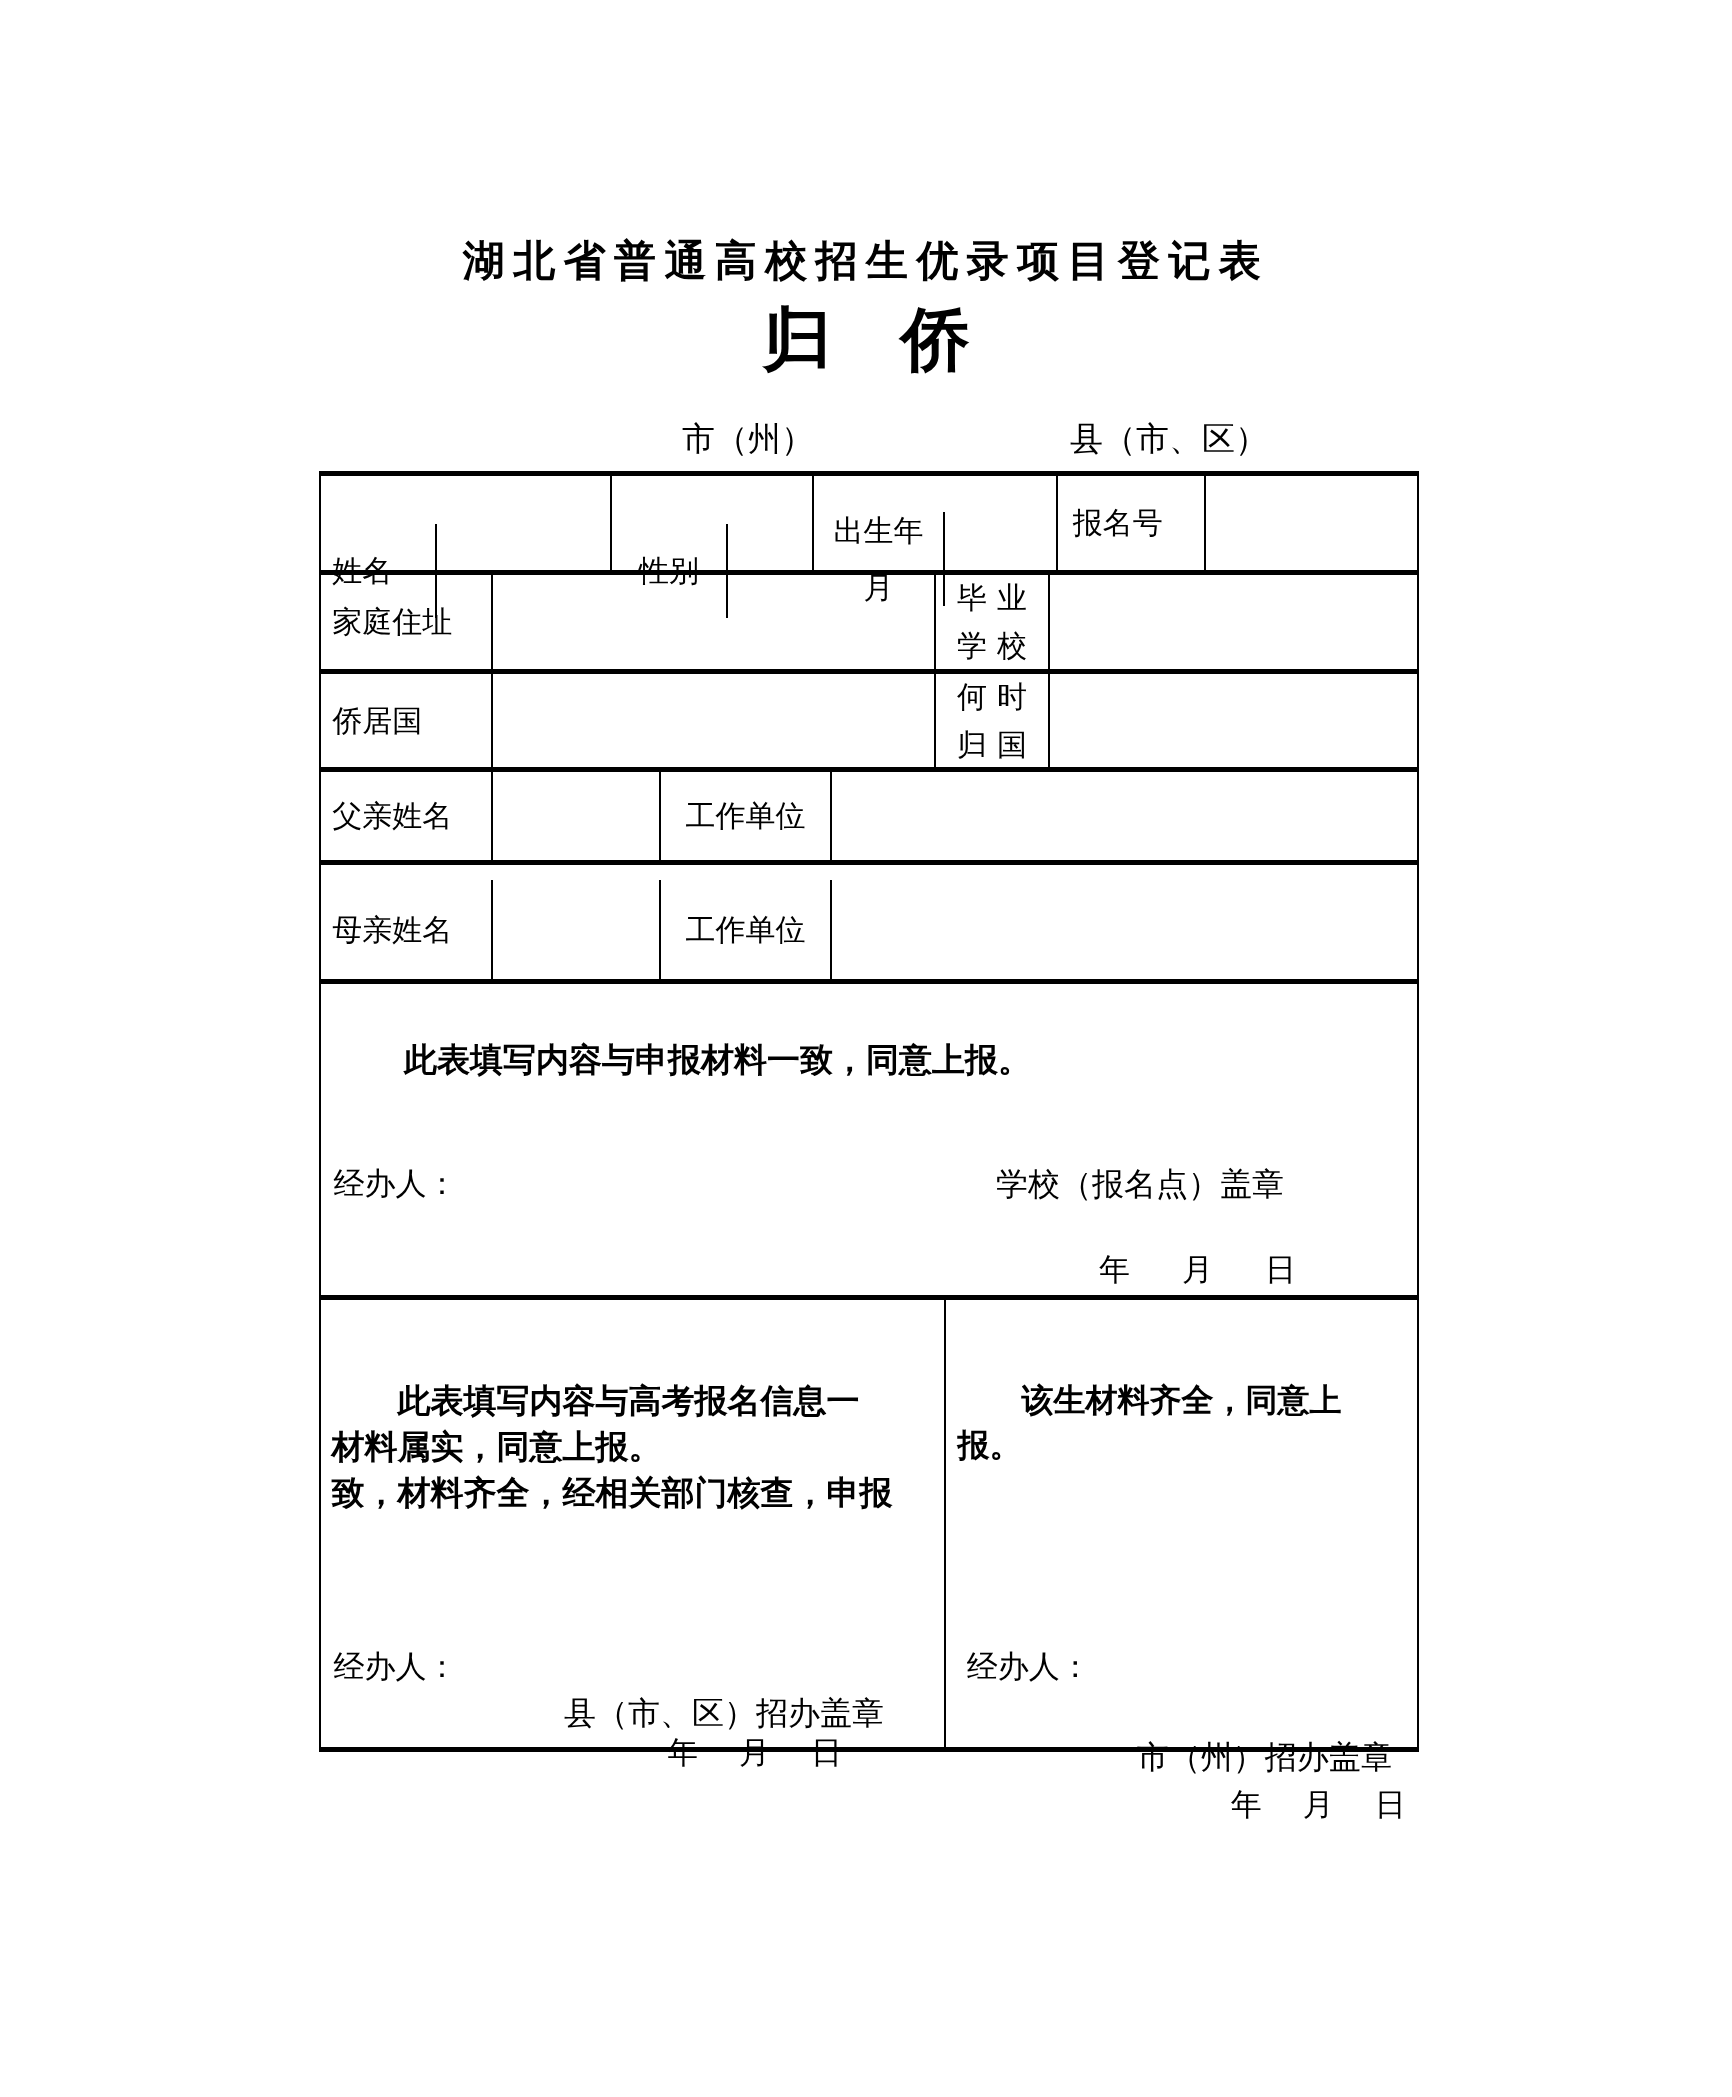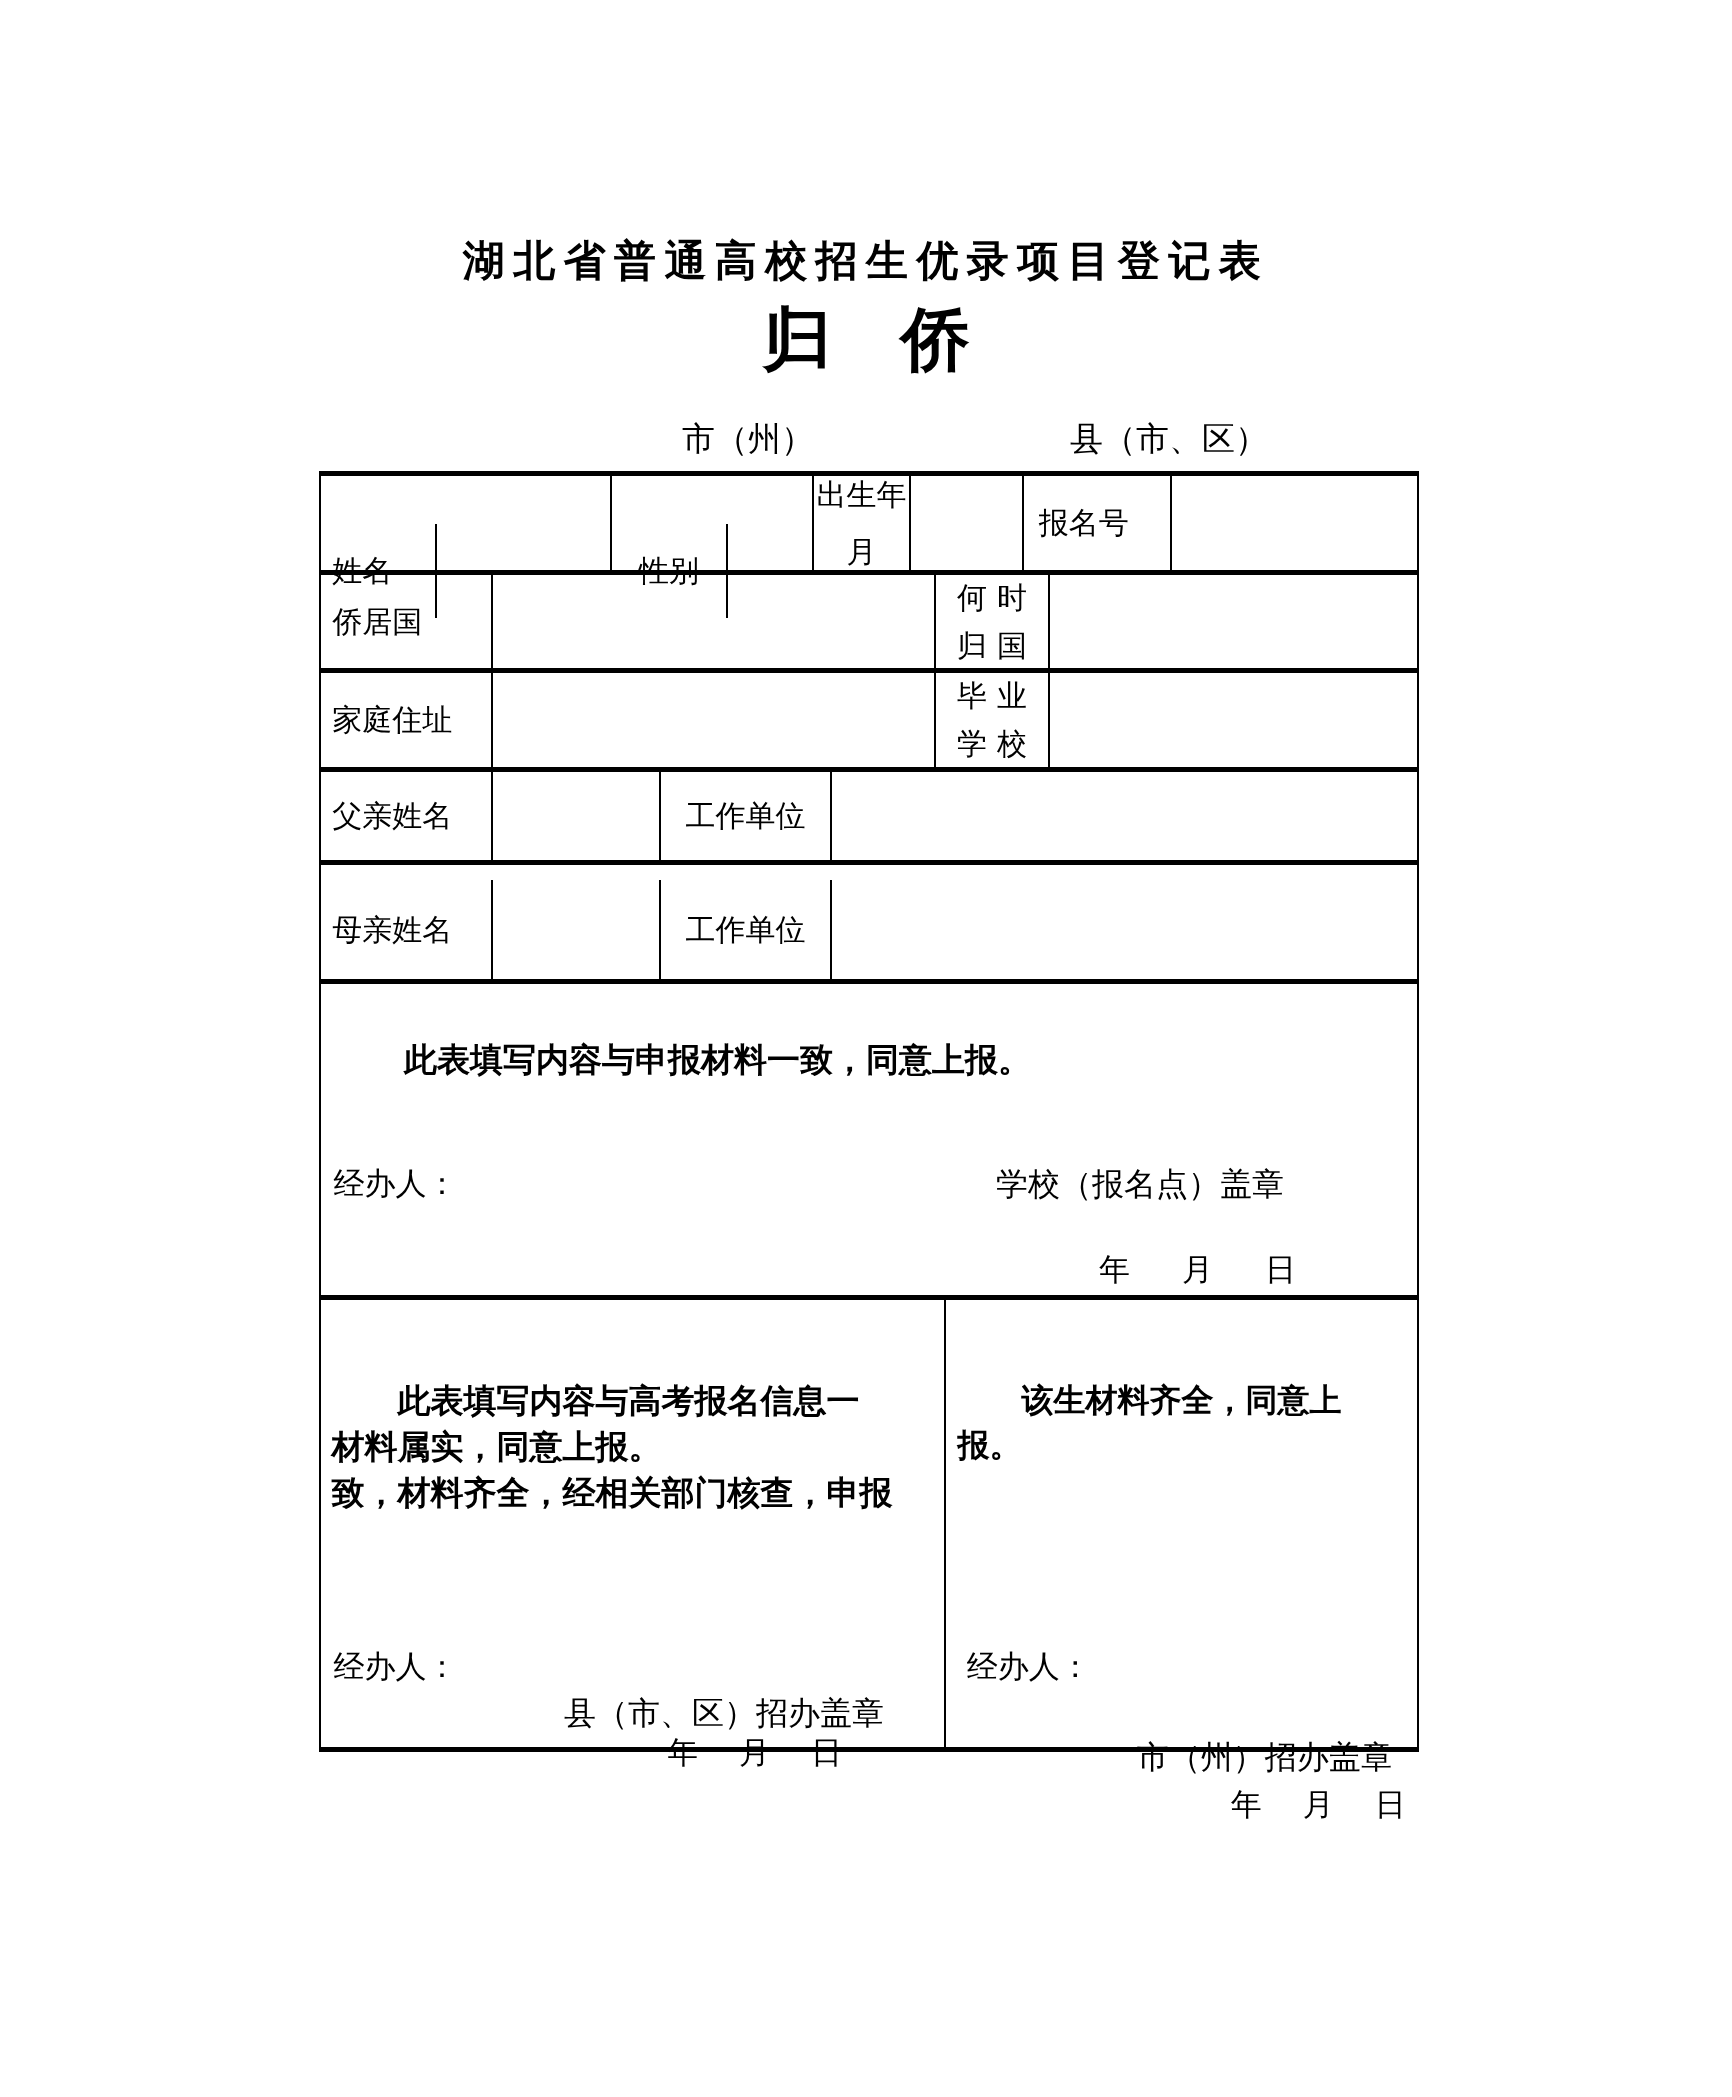--- a/index.html
+++ b/index.html
@@ -33,21 +33,21 @@
   .r4 { height:93px; } .r5 { height:104px;margin-top:15px; }
   .r6 { height:270px; display:block; position:relative;margin-top:46px; }
   .r7 { height:452px; }
   .cell {
     border-right:2.1px solid #000; height:100%;
     display:flex; align-items:center;
     font-size:30px; line-height:1.2;
   }
   .cell:last-child { border-right:none; }
   .w276{width:116px;margin-top:48px;} .w418{width:175px;} .w206{width:86px;}
-  .w293{width:97px;} .w269{width:113px;} .w353{width:148px;}
+  .w293{width:131px;margin-top:36px;} .w269{width:113px;} .w353{width:148px;}
   .w411{width:172px;} .w1056{width:443px;} .w271{width:114px;}
   .w401{width:168px;} .w407{width:171px;} .w1490{width:625px;}
   .grow{flex:1 1 auto;}
   .padl  { padding-left:11.3px; }
   .padl35{ padding-left:14.7px; }
   .ctr { justify-content:center; text-align:center; }
   .wrap2 {
     display:inline-block; width:70px; line-height:1.6;
     text-align:justify; text-align-last:justify;
   }
@@ -98,38 +98,38 @@
     <div class="cell w293 ctr">
       <span class="wrap31">出生年月</span>
     </div>
     <div class="cell w269"></div>
     <div class="cell w353 padl35">
       <span>报名号</span>
     </div>
     <div class="cell grow"></div>
   </div>
 
+  <div class="trow r2">
+    <div class="cell w411 padl">
+      <span>家庭住址</span>
+    </div>
+    <div class="cell w1056"></div>
+    <div class="cell w271 ctr">
+      <span class="wrap2">毕业学校</span>
+    </div>
+    <div class="cell grow"></div>
+  </div>
+
   <div class="trow r3">
     <div class="cell w411 padl">
       <span>侨居国</span>
     </div>
     <div class="cell w1056"></div>
     <div class="cell w271 ctr">
       <span class="wrap2">何时归国</span>
-    </div>
-    <div class="cell grow"></div>
-  </div>
-
-  <div class="trow r2">
-    <div class="cell w411 padl">
-      <span>家庭住址</span>
-    </div>
-    <div class="cell w1056"></div>
-    <div class="cell w271 ctr">
-      <span class="wrap2">毕业学校</span>
     </div>
     <div class="cell grow"></div>
   </div>
 
   <div class="trow r4">
     <div class="cell w411 padl">
       <span>父亲姓名</span>
     </div>
     <div class="cell w401"></div>
     <div class="cell w407 ctr">

